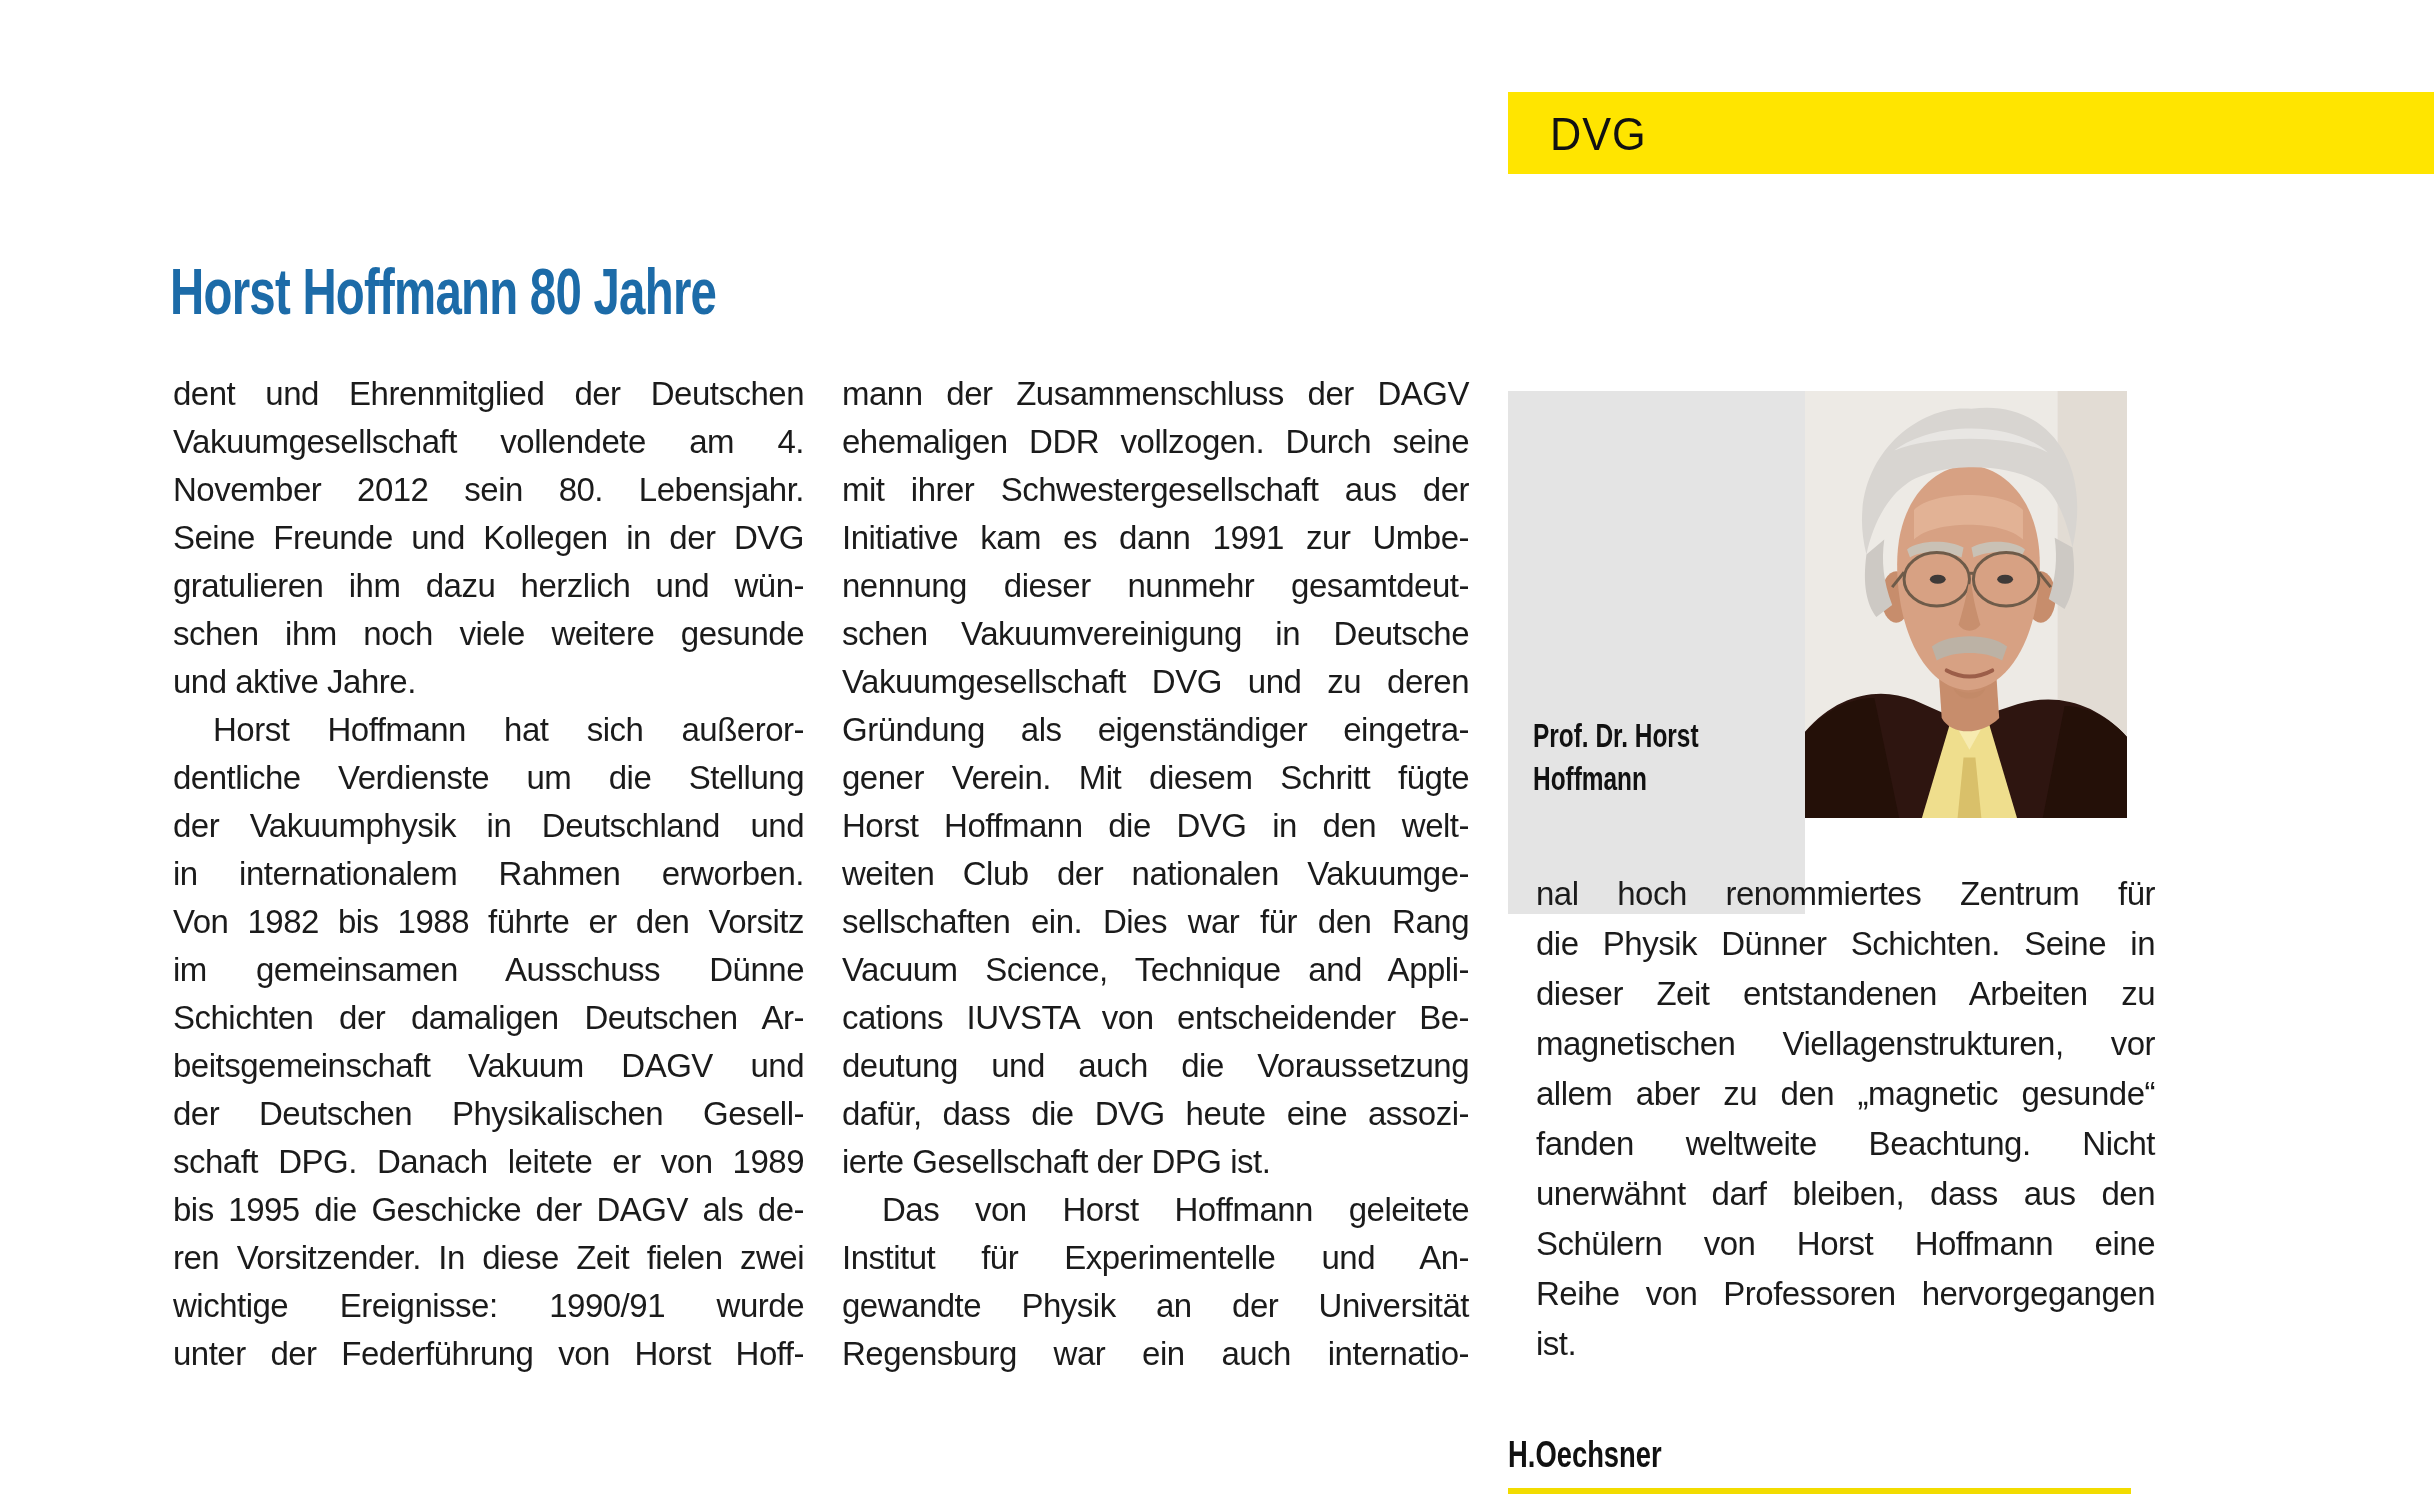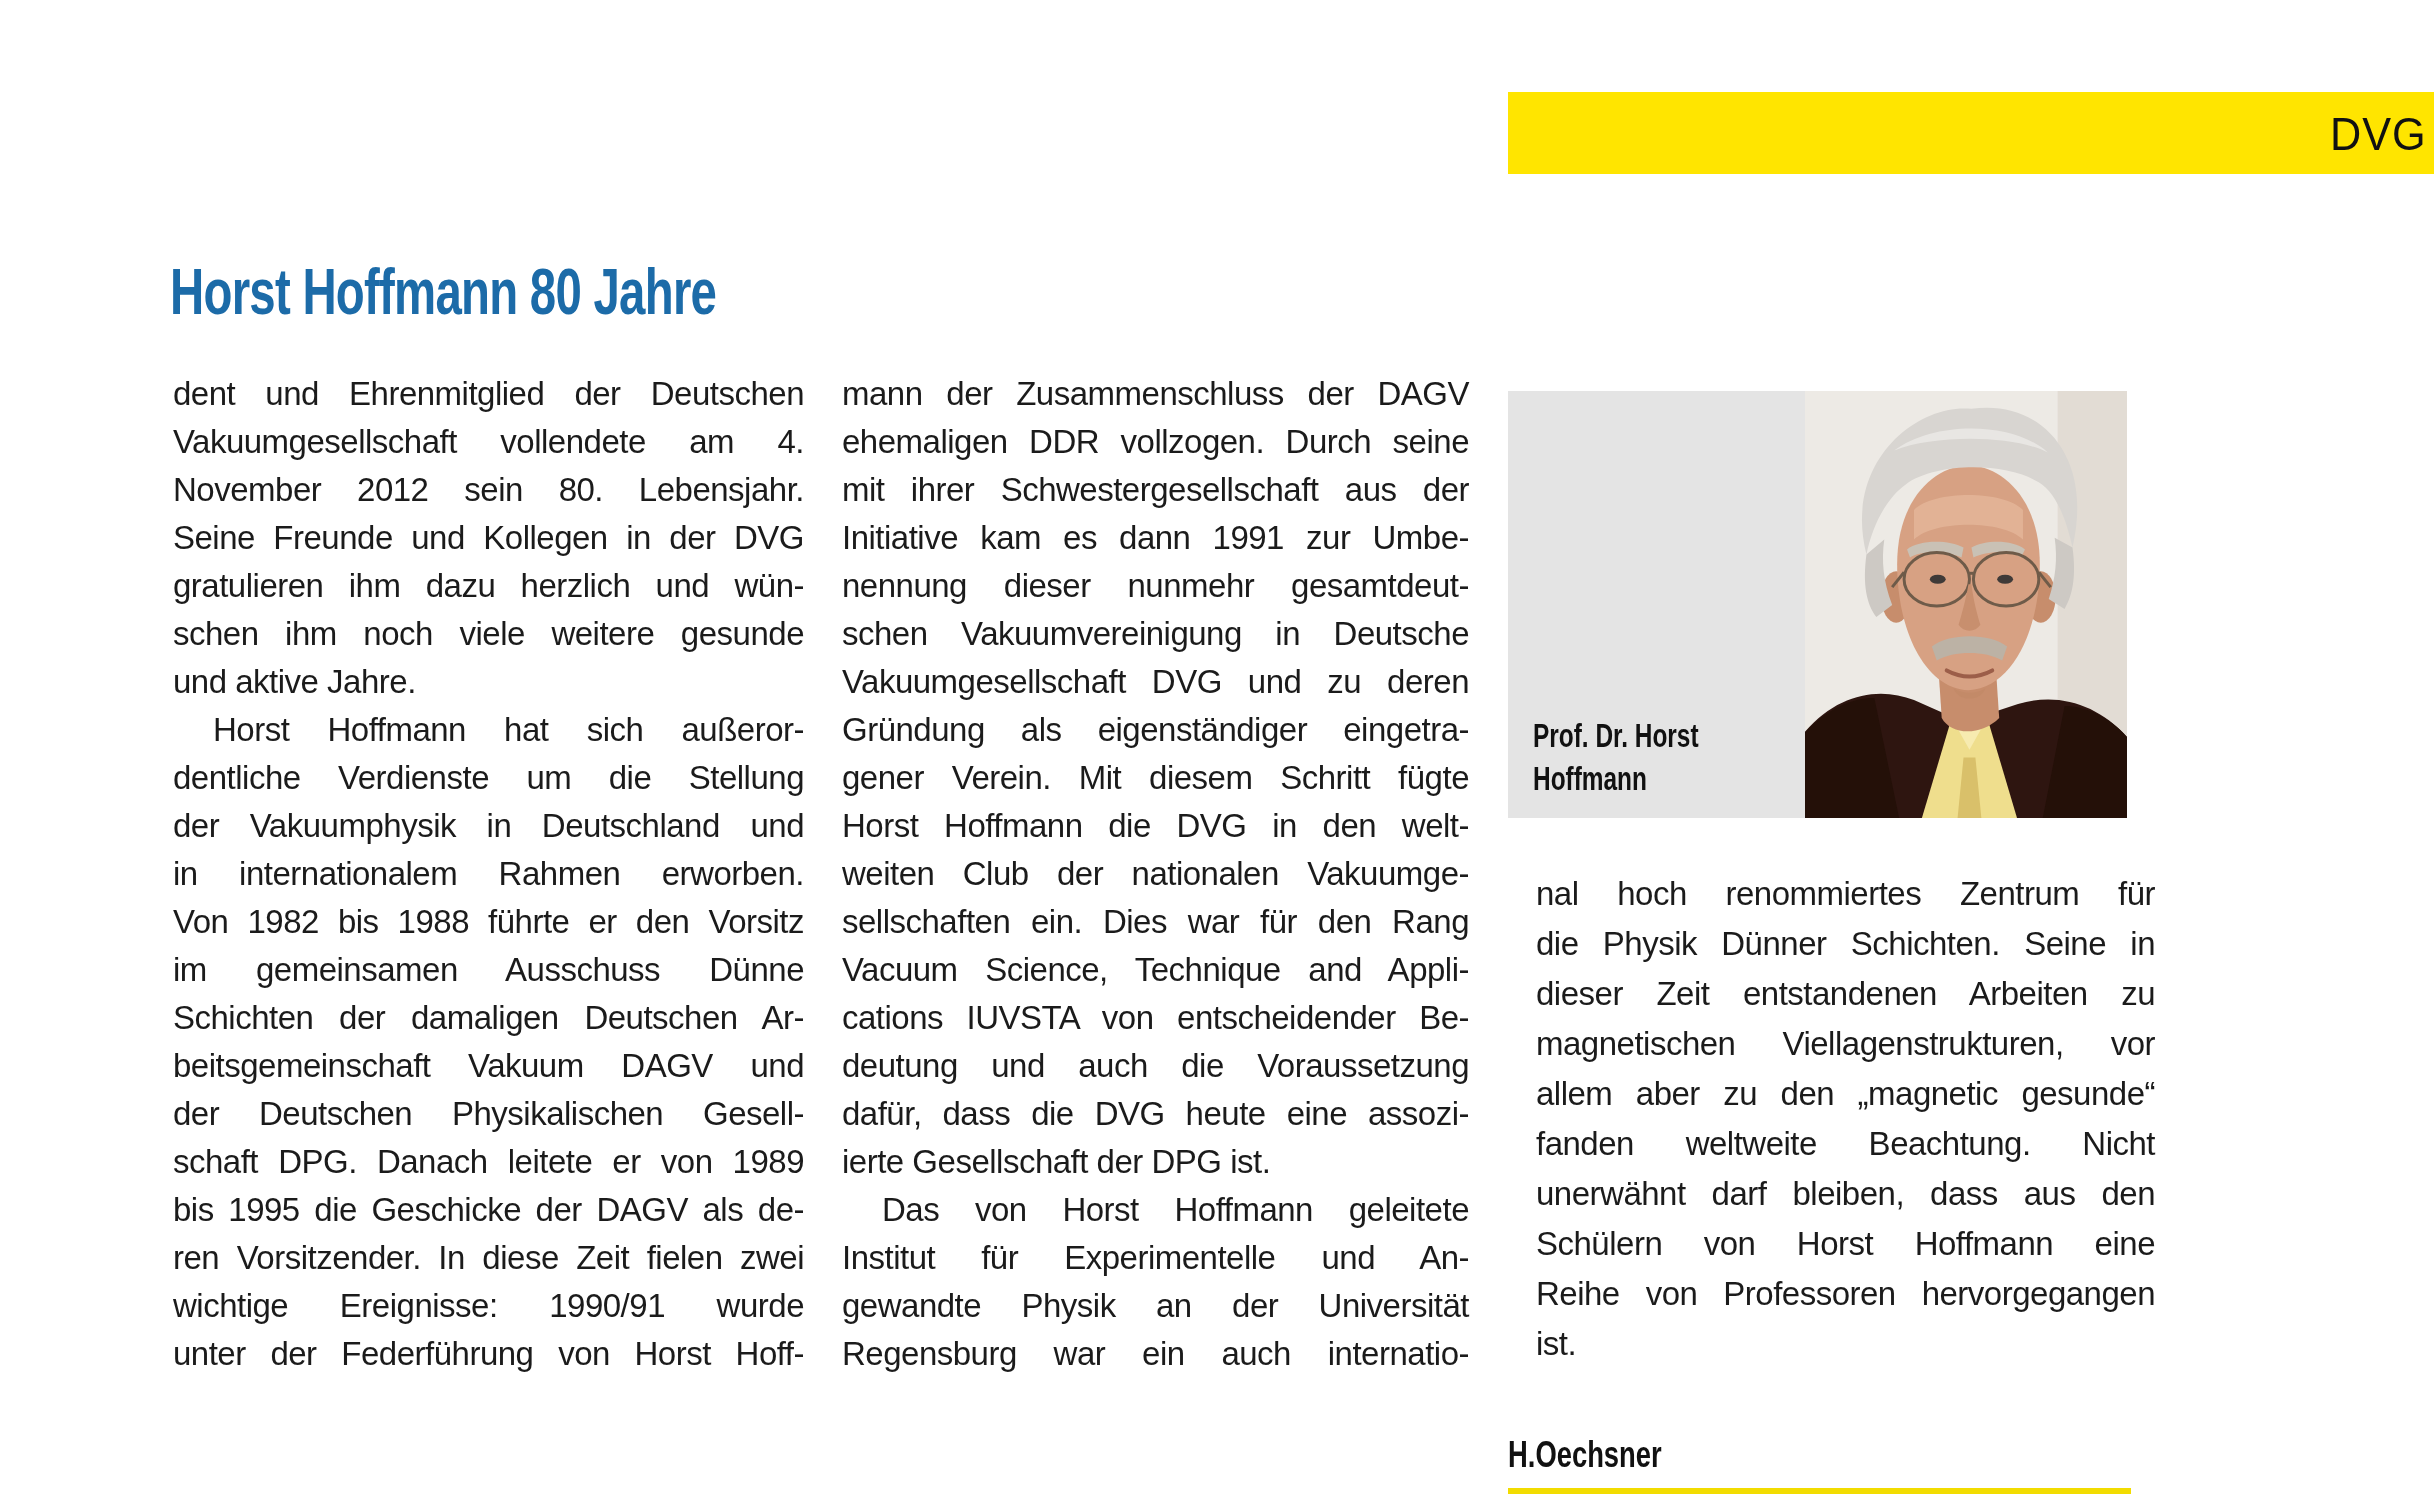--- a/index.html
+++ b/index.html
@@ -3,21 +3,21 @@
 <meta charset="utf-8">
 <style>
   html,body { margin:0; padding:0; background:#ffffff; }
   .page {
     position:relative; width:2434px; height:1509px;
     background:#ffffff; overflow:hidden;
     font-family:"Liberation Sans", sans-serif; color:#1b1b1b;
   }
   .banner {
     position:absolute; left:1508px; top:92px; width:927px; height:82px;
-    background:#FFE500; display:flex; align-items:center;justify-content:flex-end;
+    background:#FFE500; display:flex; align-items:center;
   }
   .banner span {
     margin-left:42px; font-size:47px; letter-spacing:1px; color:#111;
     transform:scaleX(.92); transform-origin:left center;
   }
   .title {
     position:absolute; left:170px; top:255px; margin:0;
     font-size:64px; font-weight:bold; color:#1C6BA8; white-space:nowrap;
     letter-spacing:-1px; transform:scaleX(.74); transform-origin:left top;
   }
@@ -28,21 +28,21 @@
   }
   .col .line.end { text-align-last:left; }
   .col .line.indent { text-indent:40px; }
   .col1 { left:173px; top:370px; width:631px; }
   .col2 { left:842px; top:370px; width:627px; }
   .col3 { left:1508px; top:869px; width:619px; line-height:50px;margin-left:28px; }
   .figure {
     position:absolute; left:1508px; top:391px; width:619px; height:427px;
     display:flex;
   }
-  .caption-box { position:relative; width:297px; height:427px; background:#E4E4E4; }
+  .caption-box { position:relative; width:297px; height:523px; background:#E4E4E4; }
   .caption {
     position:absolute; left:25px; top:323px;
     font-weight:bold; font-size:33px; line-height:43px; color:#111;
     transform:scaleX(.74); transform-origin:left top; white-space:nowrap;
   }
   .photo { width:322px; height:427px; }
   .photo svg { display:block; width:322px; height:427px; }
   .signature {
     position:absolute; left:1508px; top:1434px;
     font-weight:bold; font-size:37px; color:#111; white-space:nowrap;

